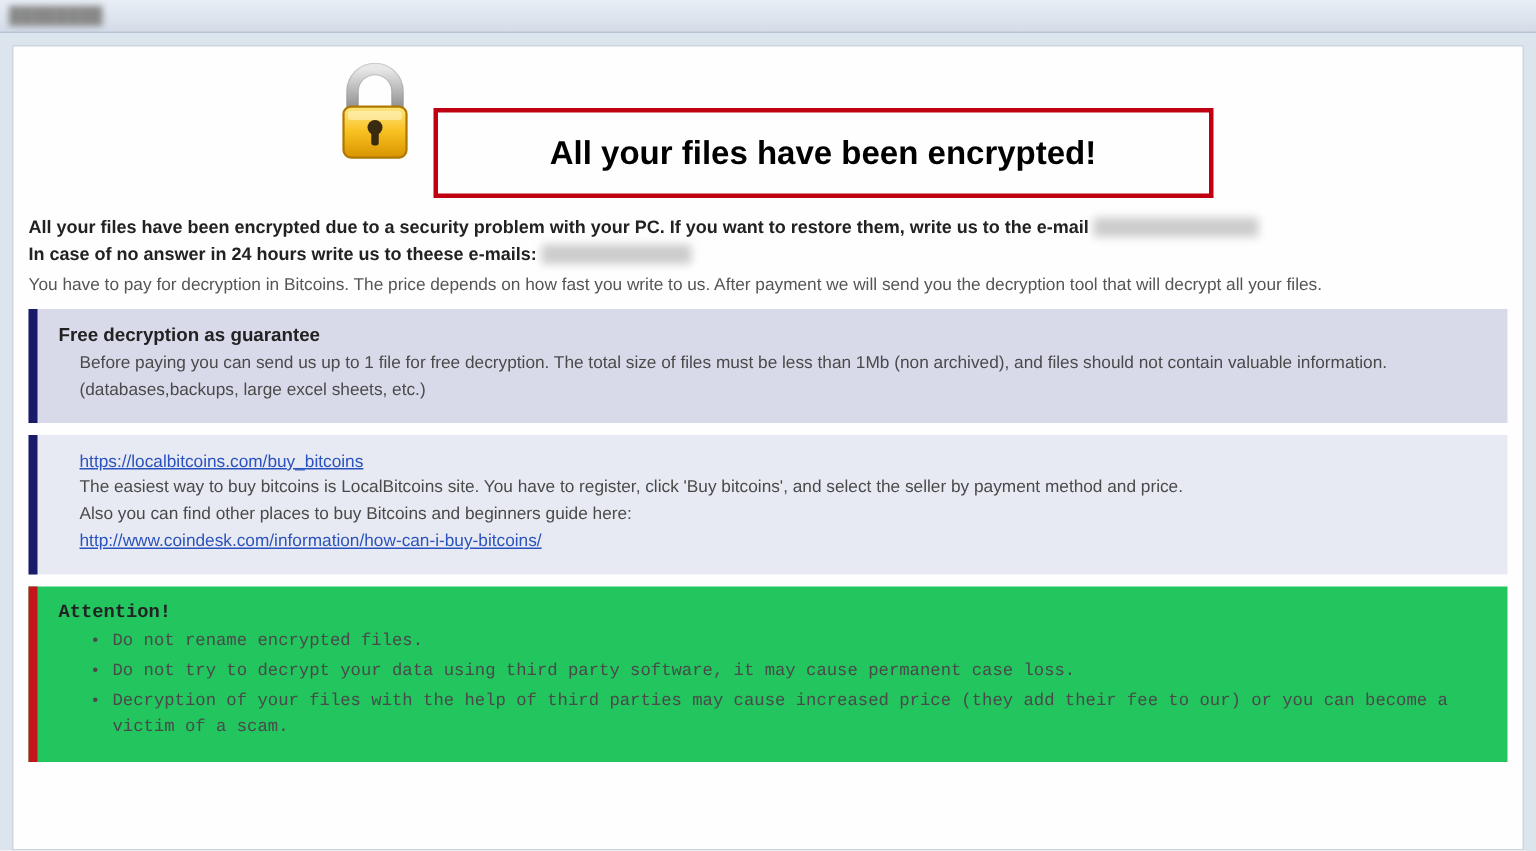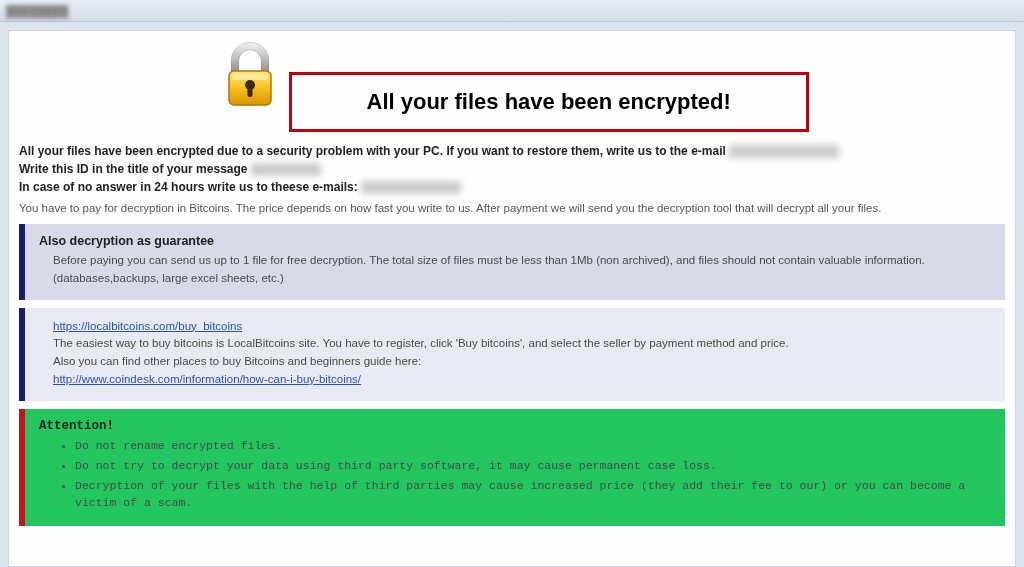--- a/index.html
+++ b/index.html
@@ -152,32 +152,28 @@
       <h1>All your files have been encrypted!</h1>
     </div>
   </div>
 
   <div class="intro">
     <div>
       <span class="bold">All your files have been encrypted due to a security problem with your PC. If you want to restore them, write us to the e-mail</span>
       <span class="blur-span blur-email">xxxxxxxxxx</span>
     </div>
     <div>
-      <span class="bold">Write this ID in the title of your message</span>
-      <span class="blur-span blur-id">xxxxxx</span>
-    </div>
-    <div>
       <span class="bold">In case of no answer in 24 hours write us to theese e-mails:</span>
       <span class="blur-span blur-email2">xxxxxxxxx</span>
     </div>
   </div>
   <div class="payline">You have to pay for decryption in Bitcoins. The price depends on how fast you write to us. After payment we will send you the decryption tool that will decrypt all your files.</div>
 
   <div class="panel panel-blue">
-    <div class="panel-title">Also decryption as guarantee</div>
+    <div class="panel-title">Free decryption as guarantee</div>
     <div class="panel-body">Before paying you can send us up to 1 file for free decryption. The total size of files must be less than 1Mb (non archived), and files should not contain valuable information. (databases,backups, large excel sheets, etc.)</div>
   </div>
 
   <div class="panel panel-lightblue">
     <div class="panel-body">
       <div><a href="#">https://localbitcoins.com/buy_bitcoins</a></div>
       <div>The easiest way to buy bitcoins is LocalBitcoins site. You have to register, click 'Buy bitcoins', and select the seller by payment method and price.</div>
       <div>Also you can find other places to buy Bitcoins and beginners guide here:</div>
       <div><a href="#">http://www.coindesk.com/information/how-can-i-buy-bitcoins/</a></div>
     </div>

